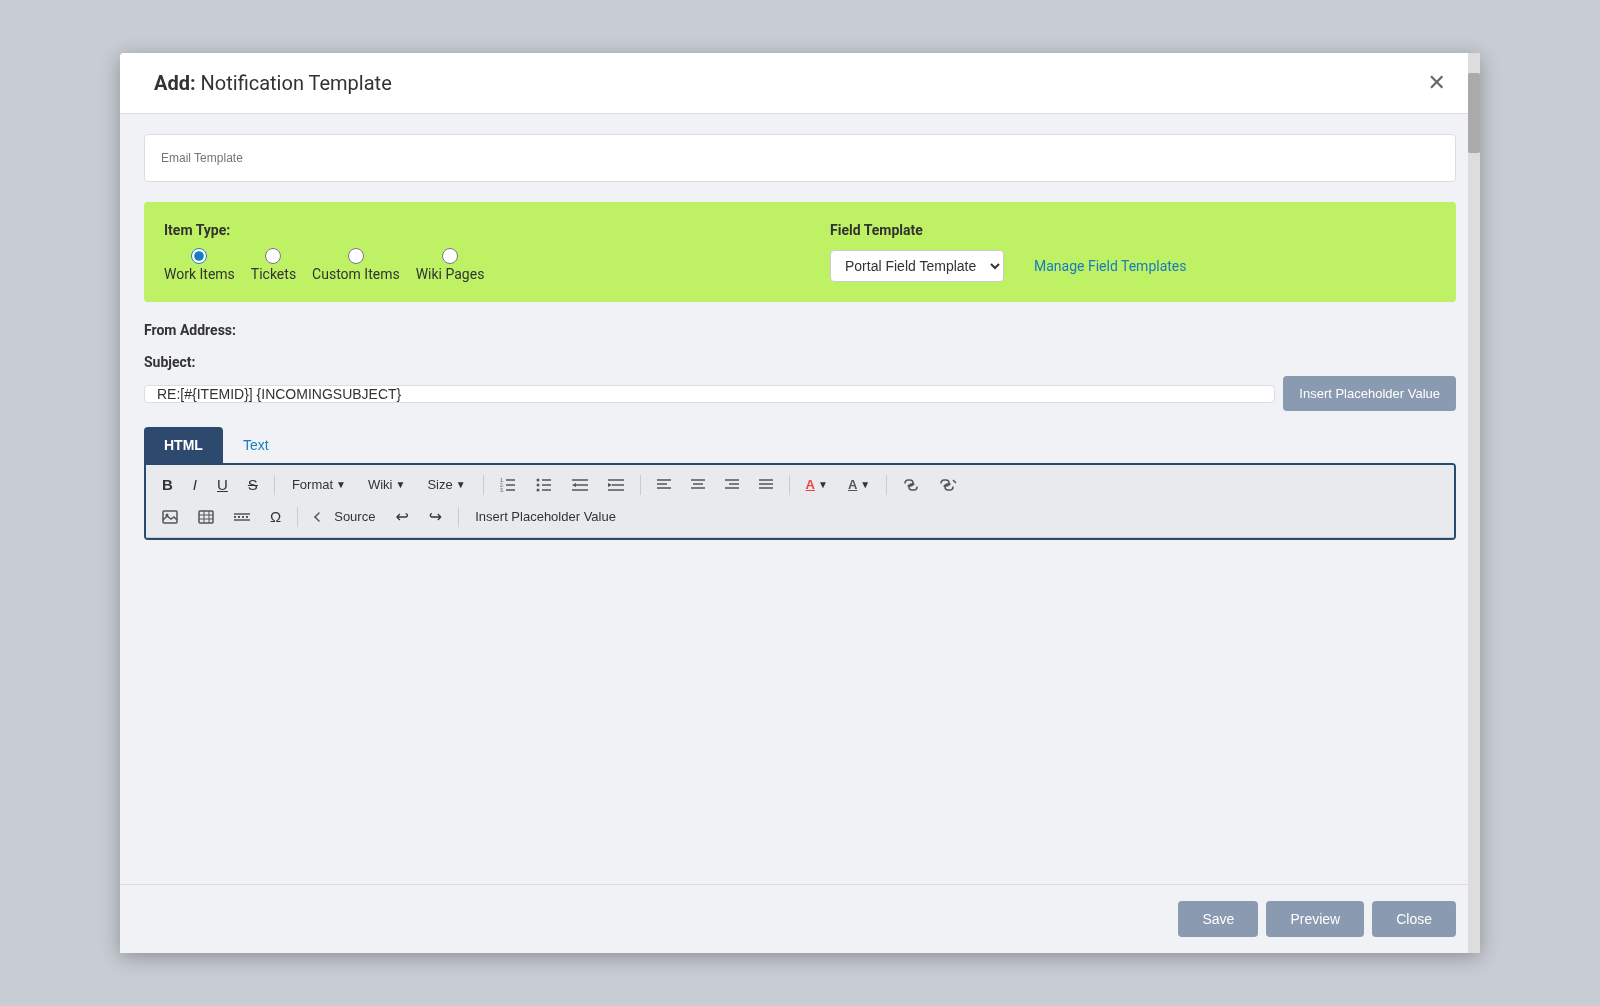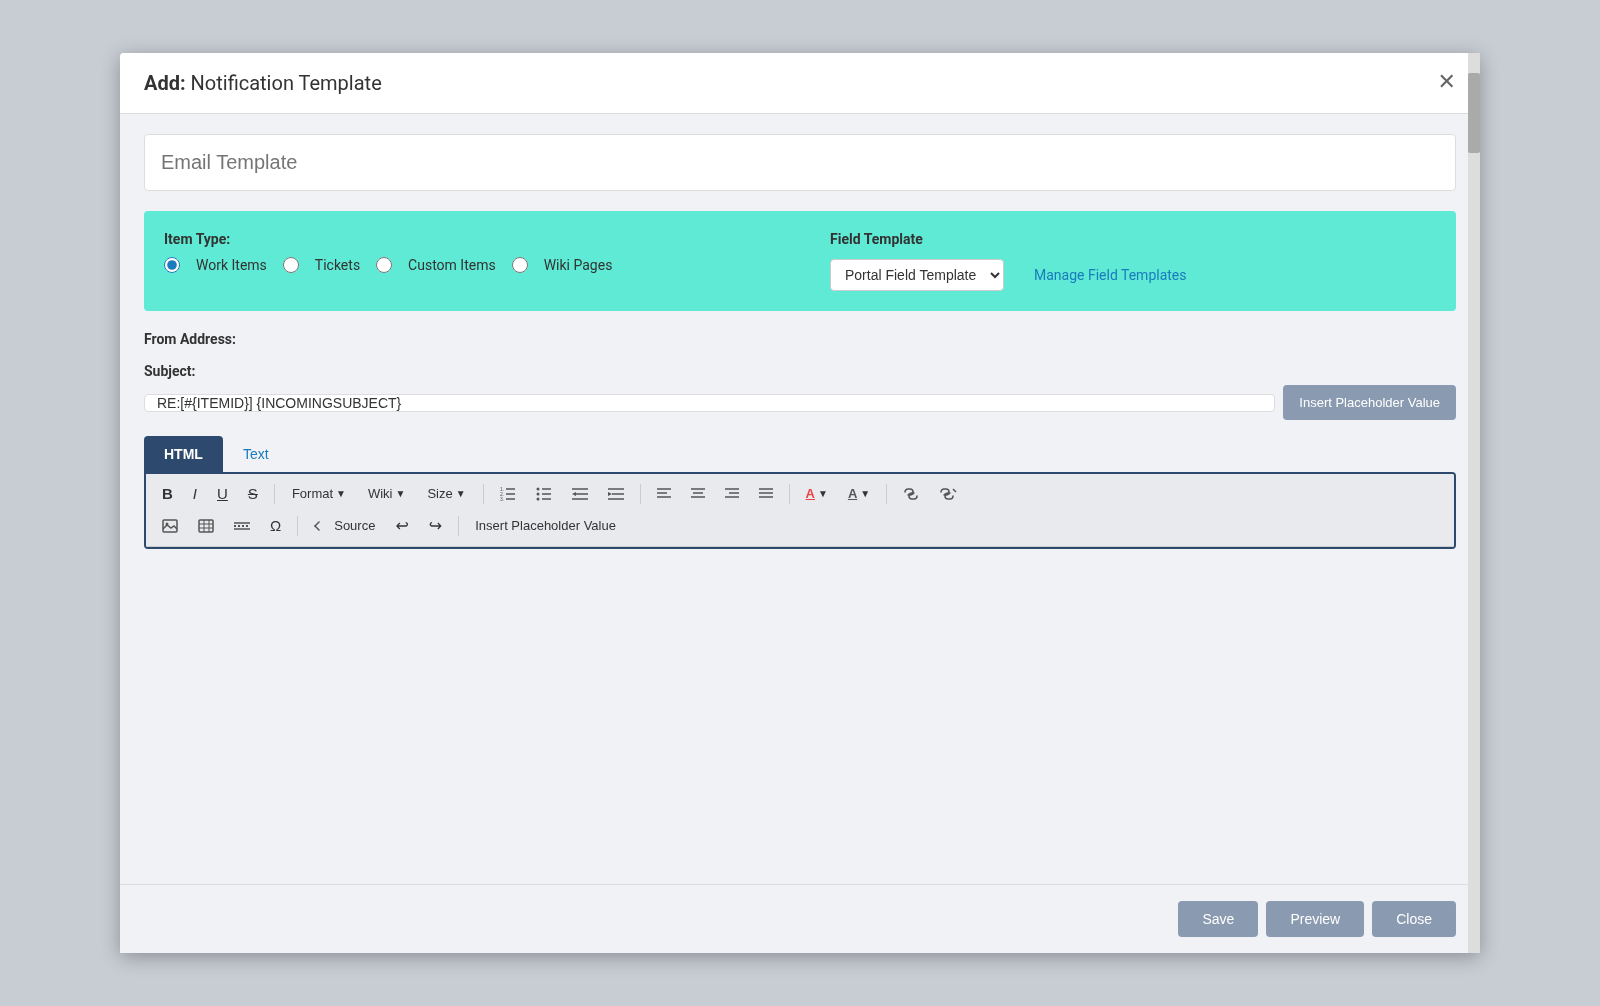--- a/index.html
+++ b/index.html
@@ -18,24 +18,24 @@
       width: 1360px;
       min-height: 900px;
       border-radius: 4px;
       box-shadow: 0 4px 20px rgba(0,0,0,0.3);
       display: flex;
       flex-direction: column;
       position: relative;
     }
     .modal-header {
       background: #fff;
-      padding: 18px 24px;
+      padding: 18px 34px;
       border-bottom: 1px solid #ddd;
       display: flex;
-      align-items: flex-start;
+      align-items: center;
       justify-content: space-between;
       border-radius: 4px 4px 0 0;
     }
     .modal-title {
       font-size: 20px;
       color: #333;
     }
     .modal-title strong { font-weight: 700; }
     .close-btn {
       background: none;
@@ -49,53 +49,55 @@
       padding: 20px 24px;
       flex: 1;
       overflow-y: auto;
     }
     .email-template-input {
       width: 100%;
       padding: 16px;
       border: 1px solid #ddd;
       border-radius: 4px;
       background: #fff;
-      font-size: 20px;
+      font-size: 12px;
       color: #aaa;
       margin-bottom: 20px;
       outline: none;
     }
     .config-section {
-      background: #5eead4;
+      background: #bef264;
       border-radius: 4px;
       padding: 20px;
       margin-bottom: 20px;
       display: flex;
       gap: 60px;
+      align-items: center;
     }
     .config-group {
       flex: 1;
     }
     .config-label {
       font-weight: 700;
       font-size: 14px;
       margin-bottom: 10px;
       color: #333;
     }
     .radio-group {
       display: flex;
       align-items: center;
       gap: 16px;
       flex-wrap: wrap;
     }
     .radio-option {
       display: flex;
       align-items: center;
-      gap: 16px;
-      cursor: pointer;
+      gap: 2px;
+      cursor: pointer;
+      flex-direction: column;
     }
     .radio-option input[type="radio"] {
       accent-color: #1a7bbd;
       width: 16px;
       height: 16px;
       cursor: pointer;
     }
     .field-template-dropdown {
       display: flex;
       align-items: center;

